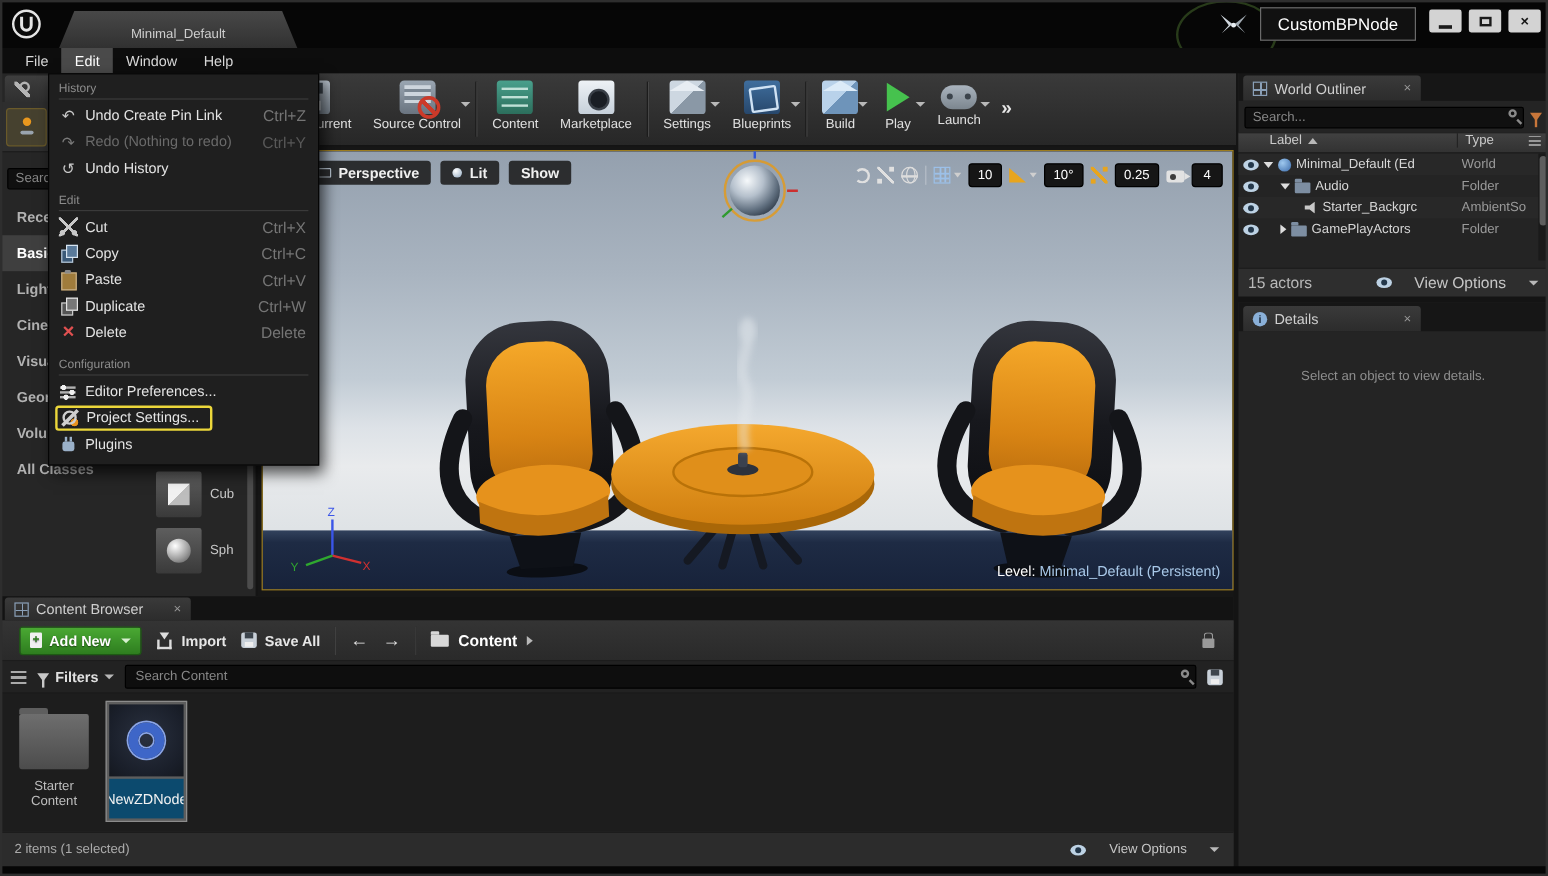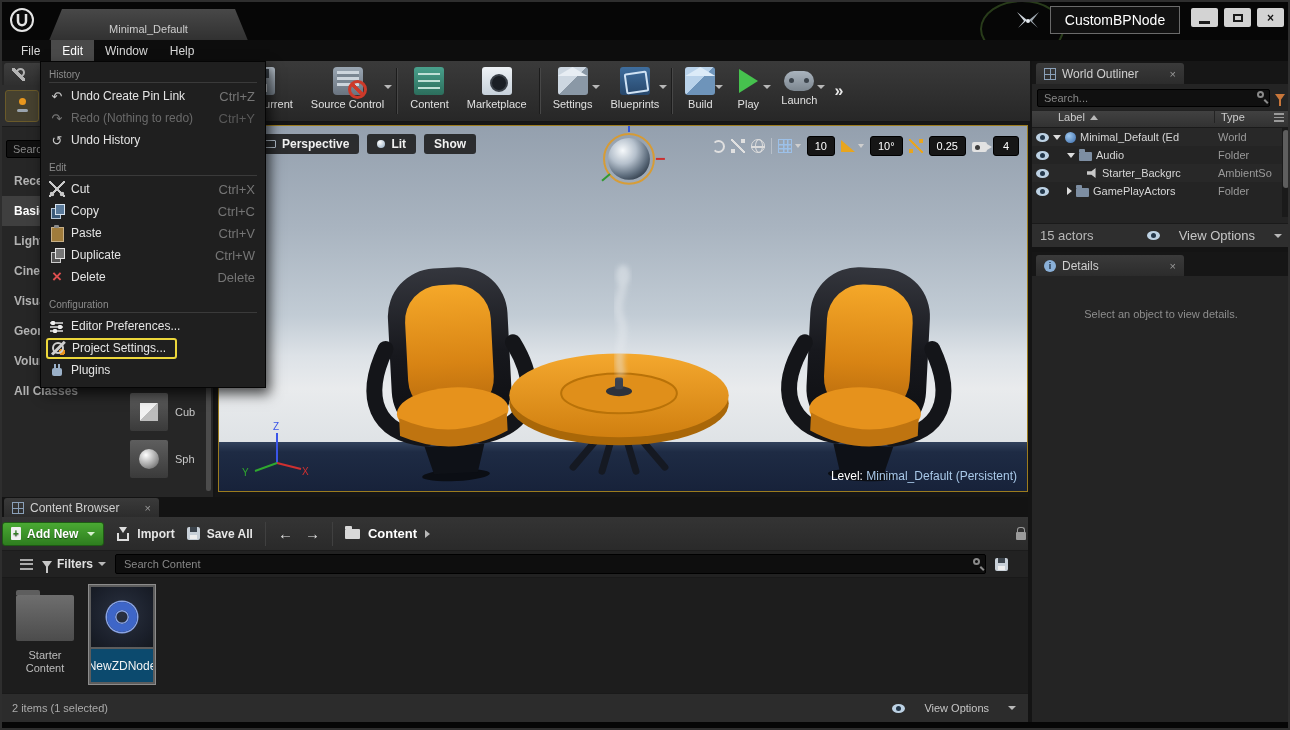--- a/index.html
+++ b/index.html
@@ -270,21 +270,21 @@
   .vo-drop{width:0;height:0;border-left:4px solid transparent;border-right:4px solid transparent;
     border-top:4px solid #b8b8b8}
   .dt-empty{margin-top:32px;text-align:center;font-size:11px;color:#8e8e8e}
 
   
   #cbrowser{position:absolute;left:0;top:497px;width:1028px;height:225px;background:#262626}
   .cb-tabbar{height:20px;background:#131313;display:flex;align-items:flex-end;padding-left:4px}
   .cb-tab{height:19px;background:linear-gradient(#3a3a3a,#2c2c2c);border-radius:3px 3px 0 0;
     display:flex;align-items:center;gap:6px;padding:0 8px;font-size:12px;color:#cfcfcf;width:155px}
   .cb-toolbar{height:34px;background:linear-gradient(#343434,#2a2a2a);display:flex;align-items:center;
-    padding:0 2px;gap:12px;border-bottom:1px solid #1c1c1c}
+    padding:0 16px;gap:12px;border-bottom:1px solid #1c1c1c}
   .addnew{height:24px;background:linear-gradient(#4aa933,#2e7d1f);border:1px solid #1e5a14;border-radius:3px;
     display:flex;align-items:center;gap:6px;padding:0 8px;color:#fff;font-weight:bold;font-size:12px;
     text-shadow:0 1px 1px rgba(0,0,0,.5)}
   .pg{width:10px;height:13px;background:#f0f0f0;border-radius:1px;position:relative}
   .pg::after{content:"+";position:absolute;left:2px;top:1px;font-size:10px;color:#2e7d1f;font-weight:bold}
   .dd{width:0;height:0;border-left:4px solid transparent;border-right:4px solid transparent;
     border-top:4px solid #d8f0d0;margin-left:3px}
   .cb-act{display:flex;align-items:center;gap:7px;color:#e6e6e6;font-size:12px;font-weight:bold}
   .ic-import{position:relative;width:14px;height:14px}
   .ic-import::before{content:"";position:absolute;left:1px;right:1px;bottom:0;height:6px;
@@ -298,21 +298,21 @@
   .nav-arrow{color:#e0e0e0;font-size:15px;font-weight:bold}
   .crumb{display:flex;align-items:center;gap:8px;color:#fff;font-size:13px;font-weight:bold}
   .fold-open{width:15px;height:10px;background:#d8d8d8;border-radius:1px;position:relative}
   .fold-open::before{content:"";position:absolute;top:-3px;left:0;width:7px;height:3px;background:#d8d8d8;
     border-radius:1px 1px 0 0}
   .crumb-arrow{width:0;height:0;border-top:4px solid transparent;border-bottom:4px solid transparent;
     border-left:5px solid #b8b8b8}
   .lock{position:relative;width:10px;height:8px;background:#9a9a9a;border-radius:1px;margin-left:auto;margin-top:4px}
   .lock::before{content:"";position:absolute;left:1px;top:-5px;width:6px;height:5px;
     border:1.5px solid #9a9a9a;border-bottom:none;border-radius:3px 3px 0 0}
-  .cb-filterbar{height:27px;background:#222;display:flex;align-items:center;gap:9px;padding:0 20px;
+  .cb-filterbar{height:27px;background:#222;display:flex;align-items:center;gap:9px;padding:0 9px;
     border-bottom:1px solid #191919}
   .list-ico{width:13px;height:11px;background:repeating-linear-gradient(#aaa 0 2px,transparent 2px 4.5px)}
   .filters{display:flex;align-items:center;gap:5px;color:#e0e0e0;font-size:12px;font-weight:bold}
   .cb-srch-wrap{flex:1;position:relative;height:20px}
   .cb-srch{width:100%;height:20px;background:#0e0e0e;border:1px solid #000;border-radius:2px;
     color:#b8b8b8;font-size:11px;padding:0 24px 0 8px;font-family:inherit}
   .cb-srch-wrap .mag{top:4px}
   .cb-assets{position:absolute;left:0;top:81px;right:0;bottom:29px;background:#1d1d1d;
     padding:6px 0 0 12px;display:flex;gap:10px;align-items:flex-start}
   .folder-tile{width:66px;display:flex;flex-direction:column;align-items:center;gap:8px;padding-top:6px}

